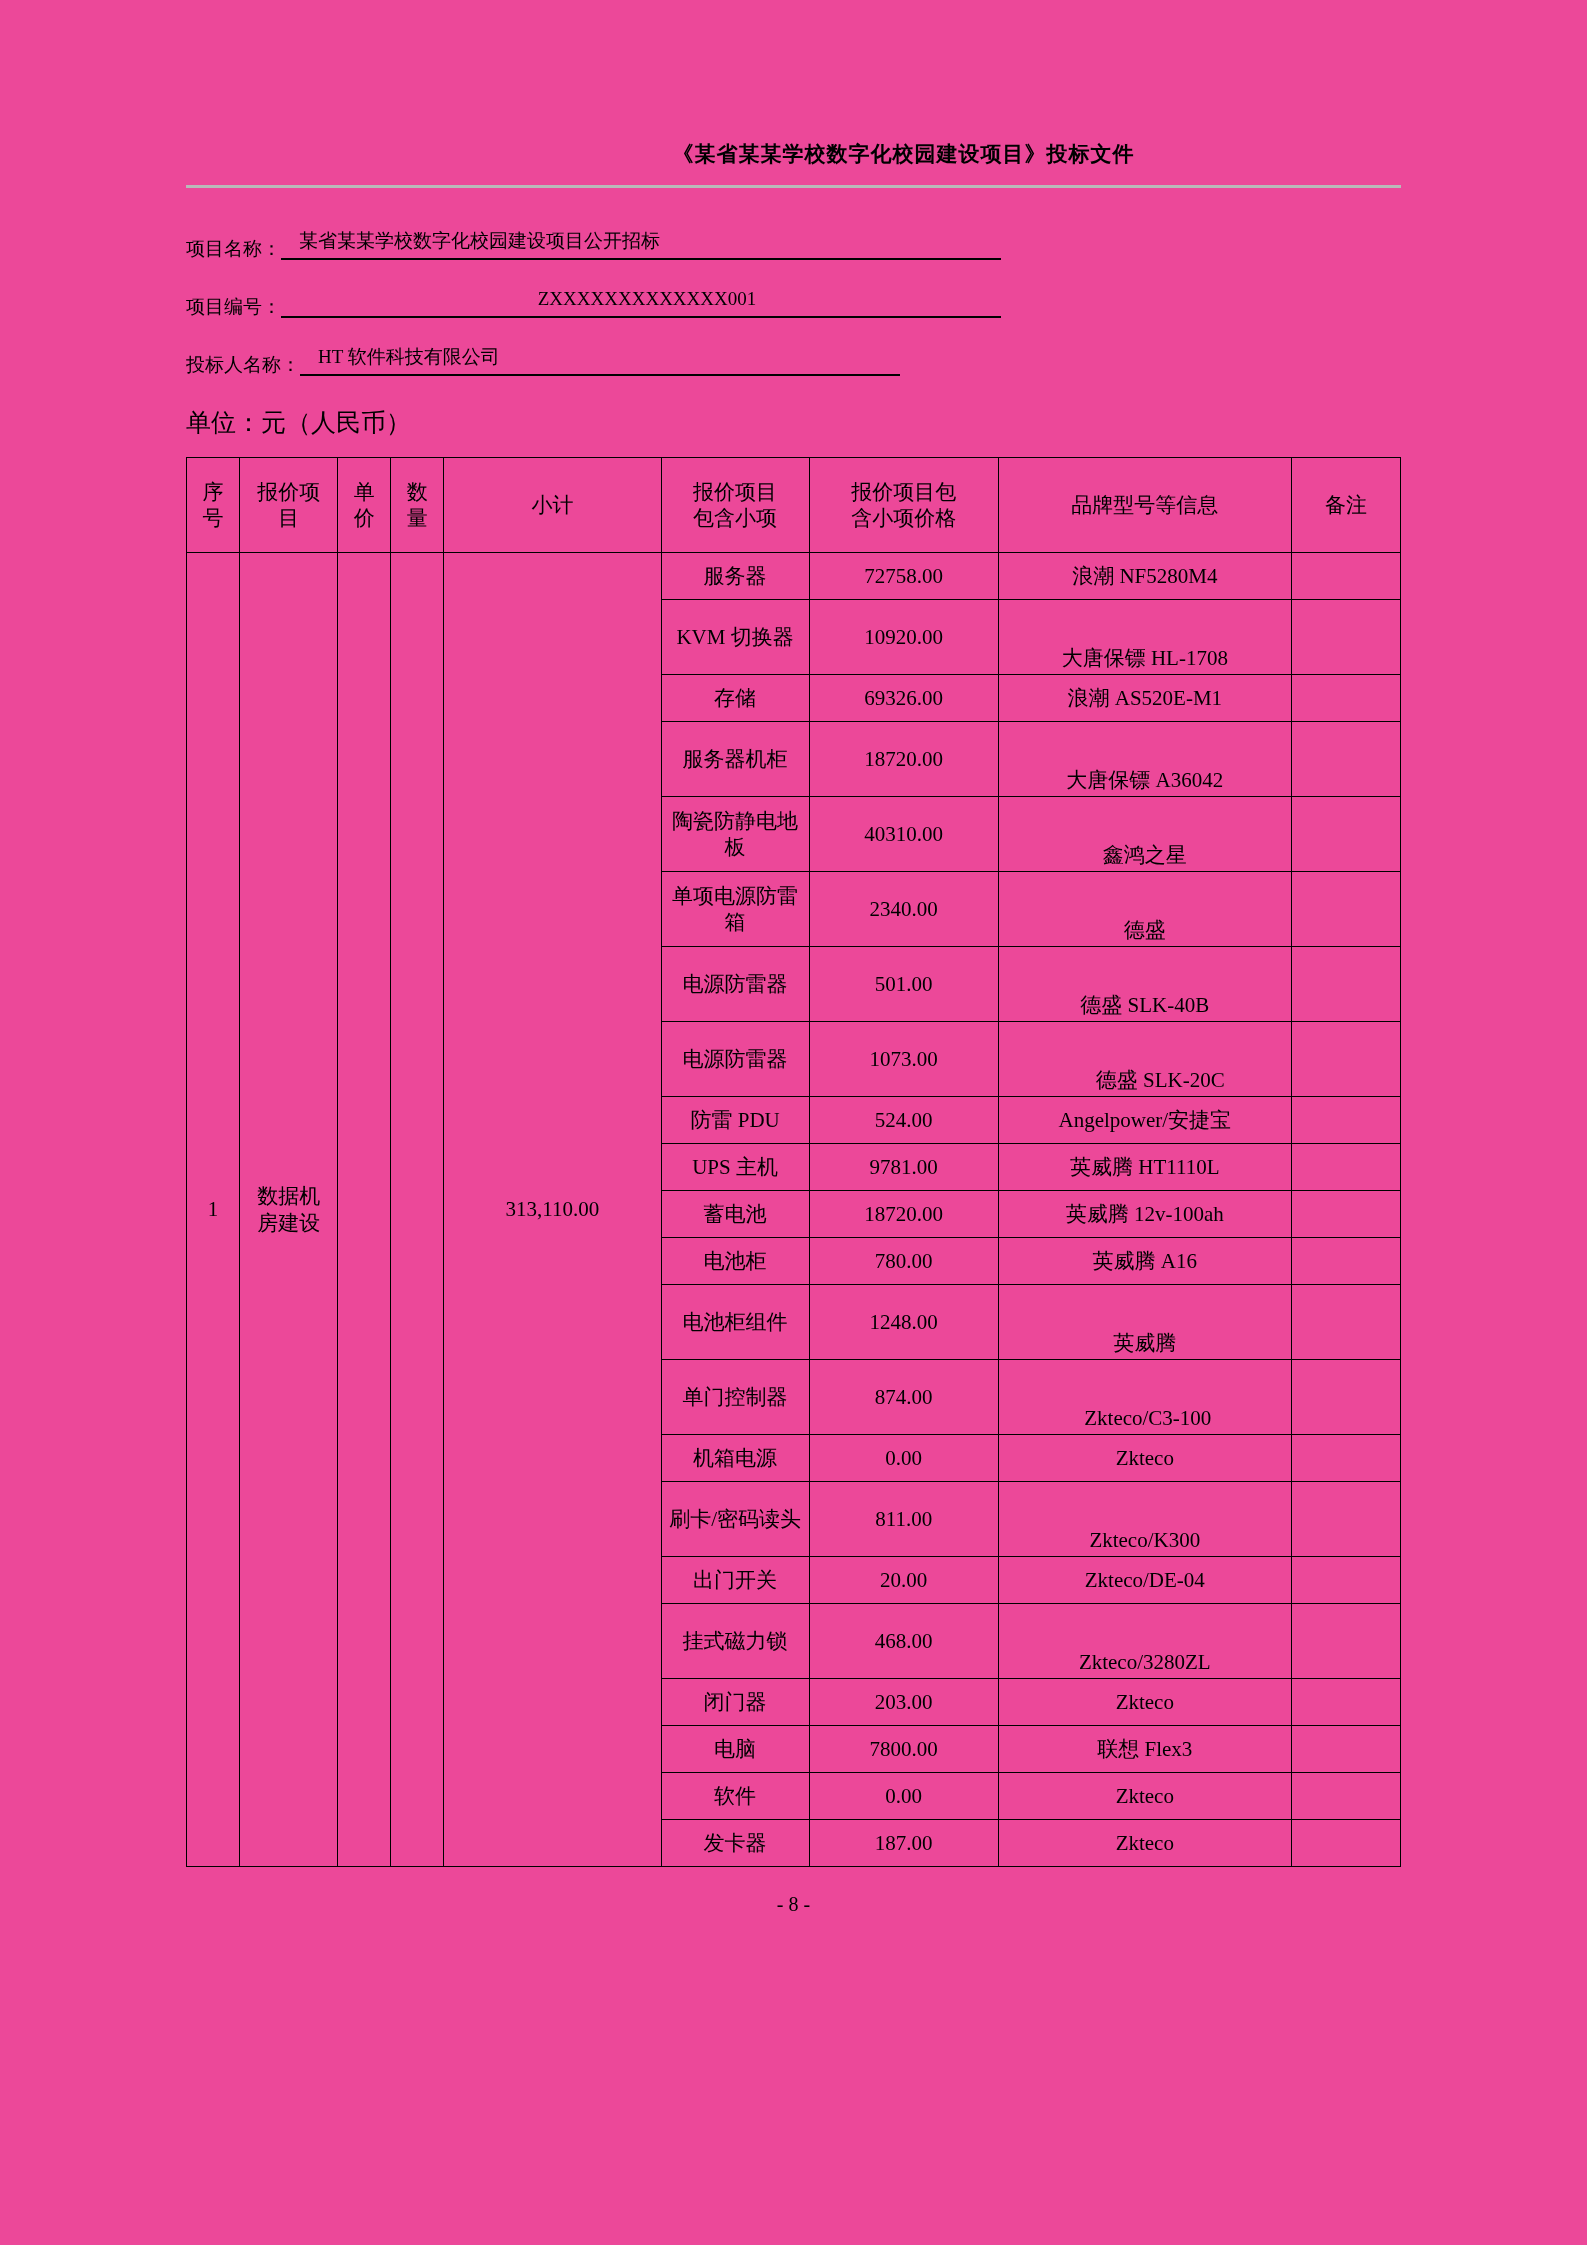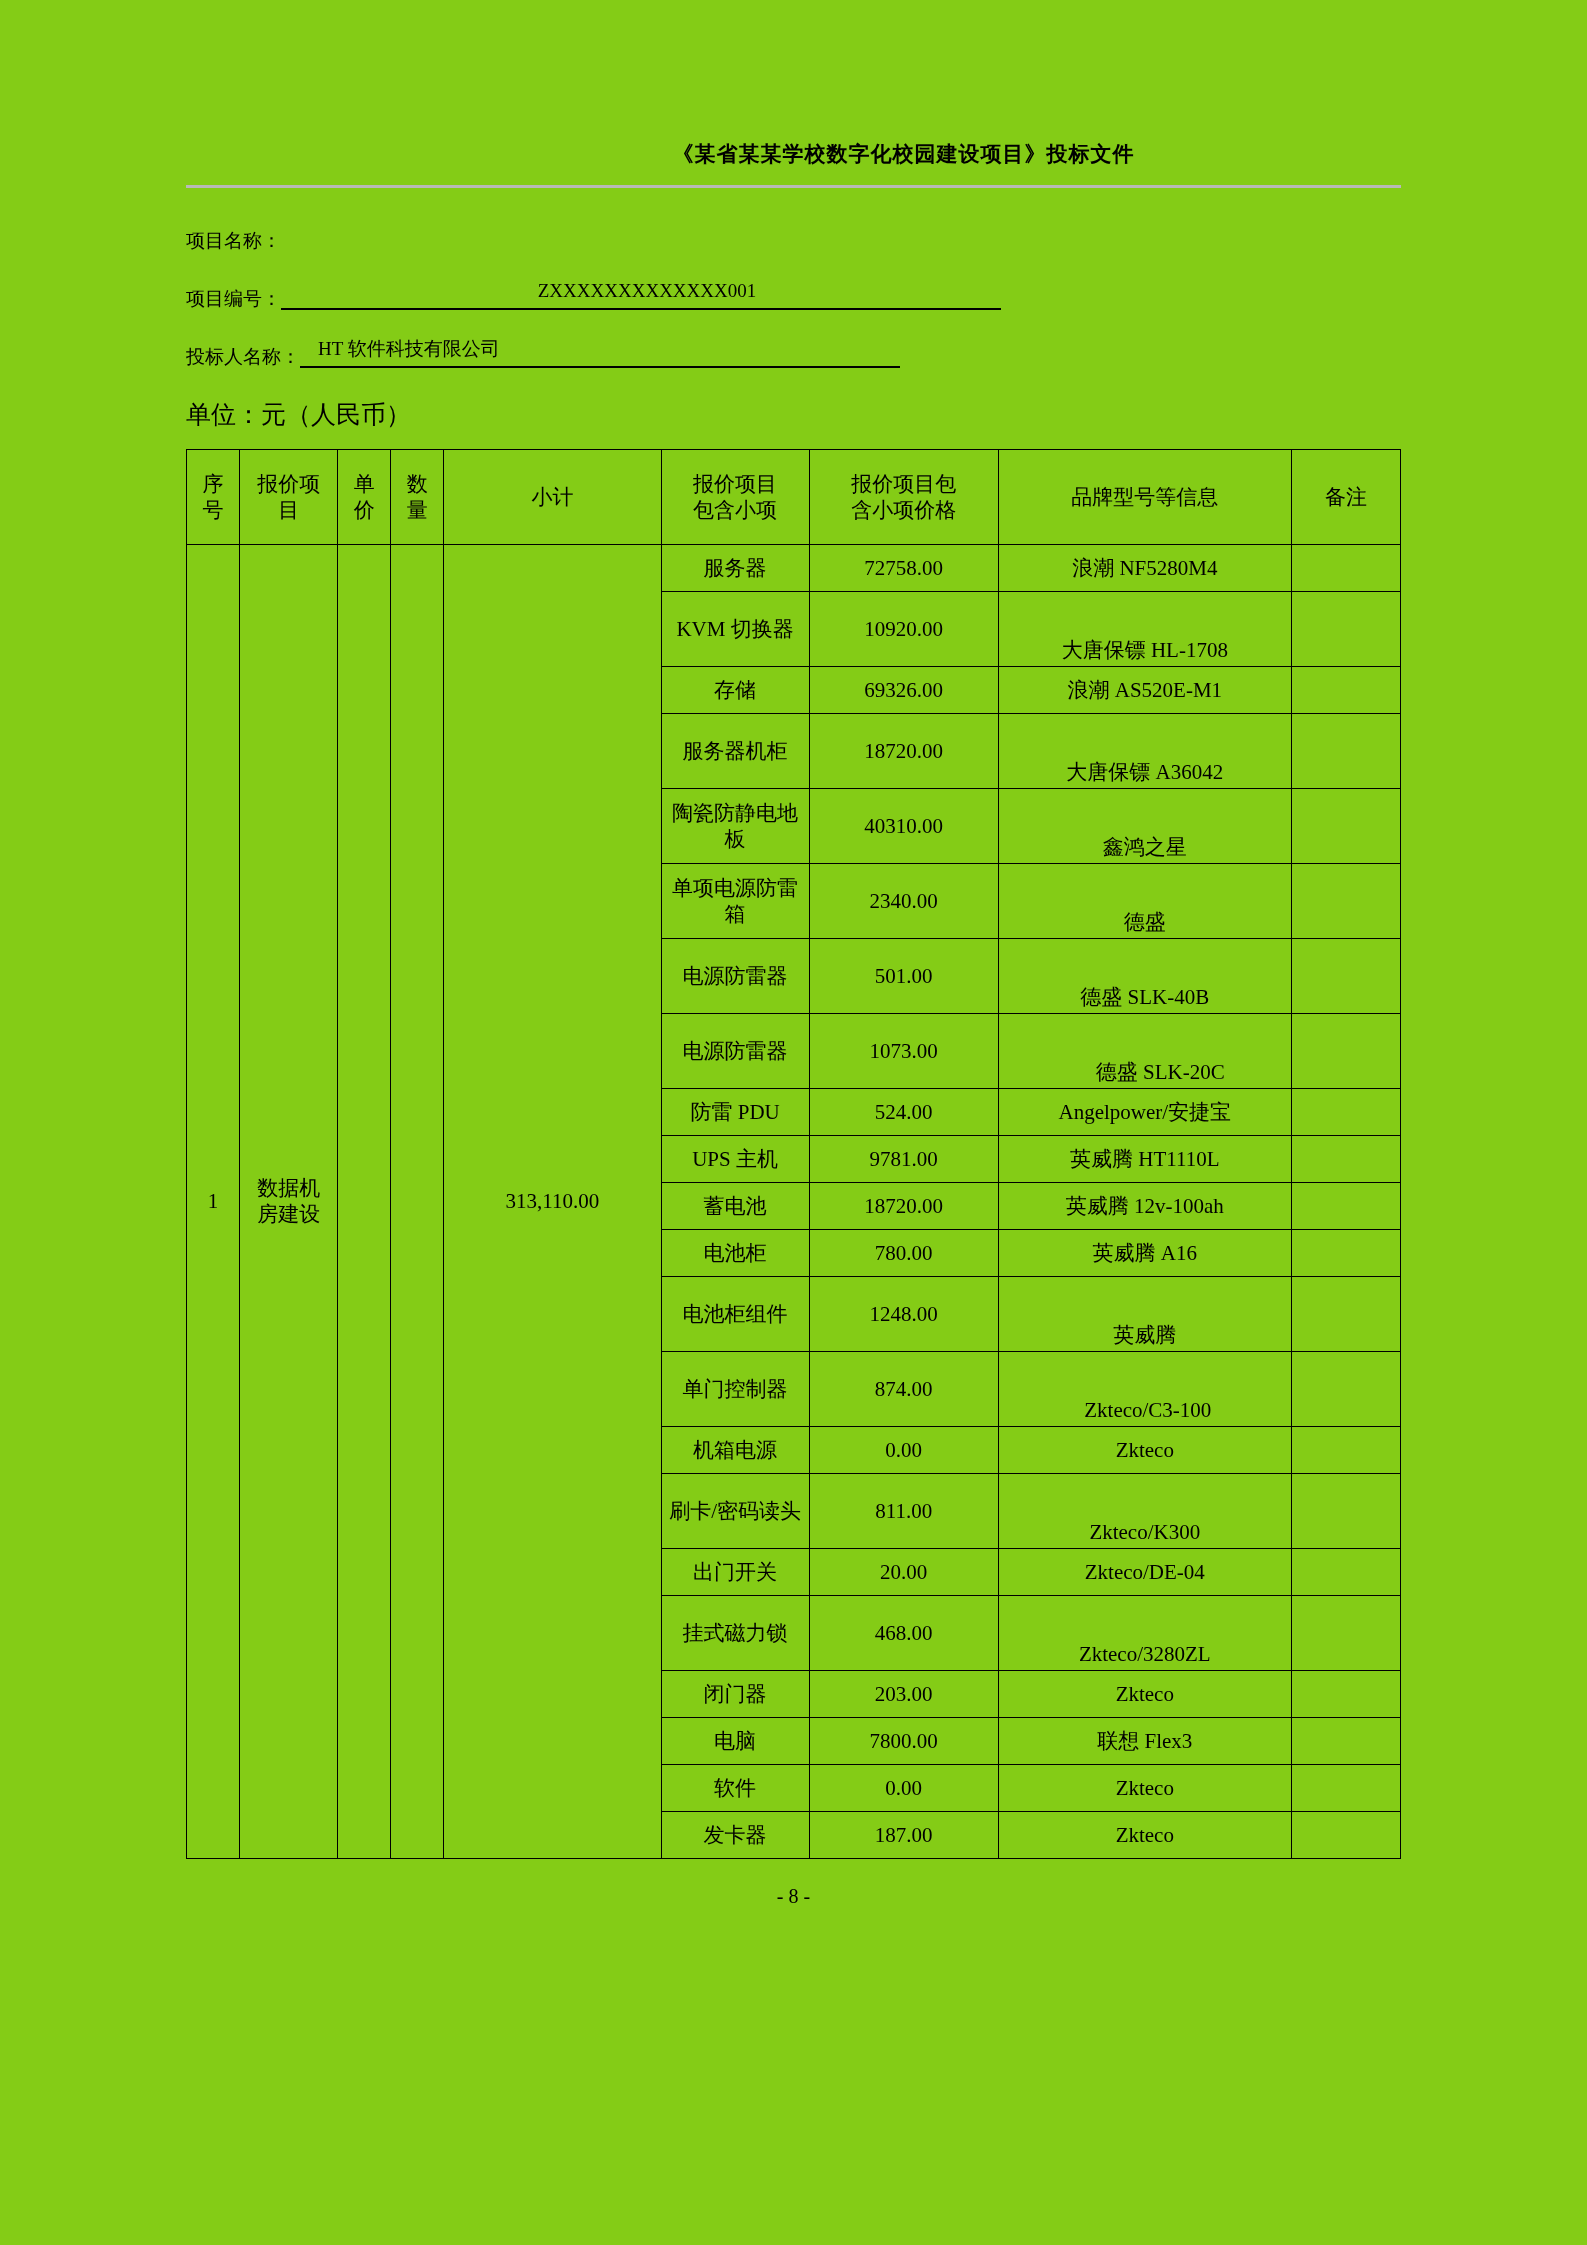--- a/index.html
+++ b/index.html
@@ -10,21 +10,21 @@
   }
   body {
     font-family: "Liberation Serif", "DejaVu Serif", serif;
     color: #000000;
   }
   .page {
     position: relative;
     width: 1587px;
     height: 2245px;
     margin: 0 auto;
-    background: #84cc16;
+    background: #ec4899;
     box-sizing: border-box;
     overflow: hidden;
   }
   .page-inner {
     position: absolute;
     left: 186px;
     top: 0;
     width: 1215px;
     height: 2245px;
   }
@@ -151,20 +151,21 @@
 
     <div class="doc-header">
       <span class="hdr-text">《某省某某学校数字化校园建设项目》投标文件</span>
     </div>
     <div class="header-rule"></div>
 
 
     <div class="form-block">
       <div class="form-row">
         <span class="form-label">项目名称：</span>
+        <span class="form-value fv-name">某省某某学校数字化校园建设项目公开招标</span>
       </div>
       <div class="form-row">
         <span class="form-label">项目编号：</span>
         <span class="form-value fv-code">ZXXXXXXXXXXXXX001</span>
       </div>
       <div class="form-row">
         <span class="form-label">投标人名称：</span>
         <span class="form-value fv-bidder">HT 软件科技有限公司</span>
       </div>
       <div class="unit-row">单位：元（人民币）</div>

